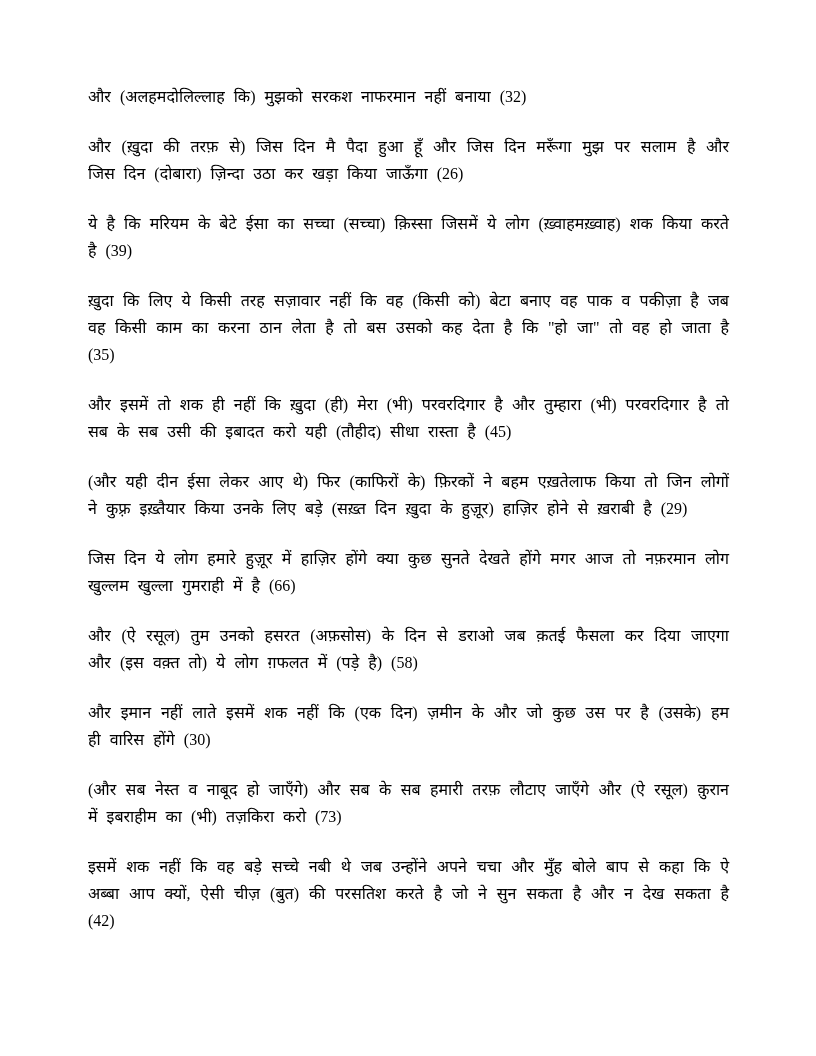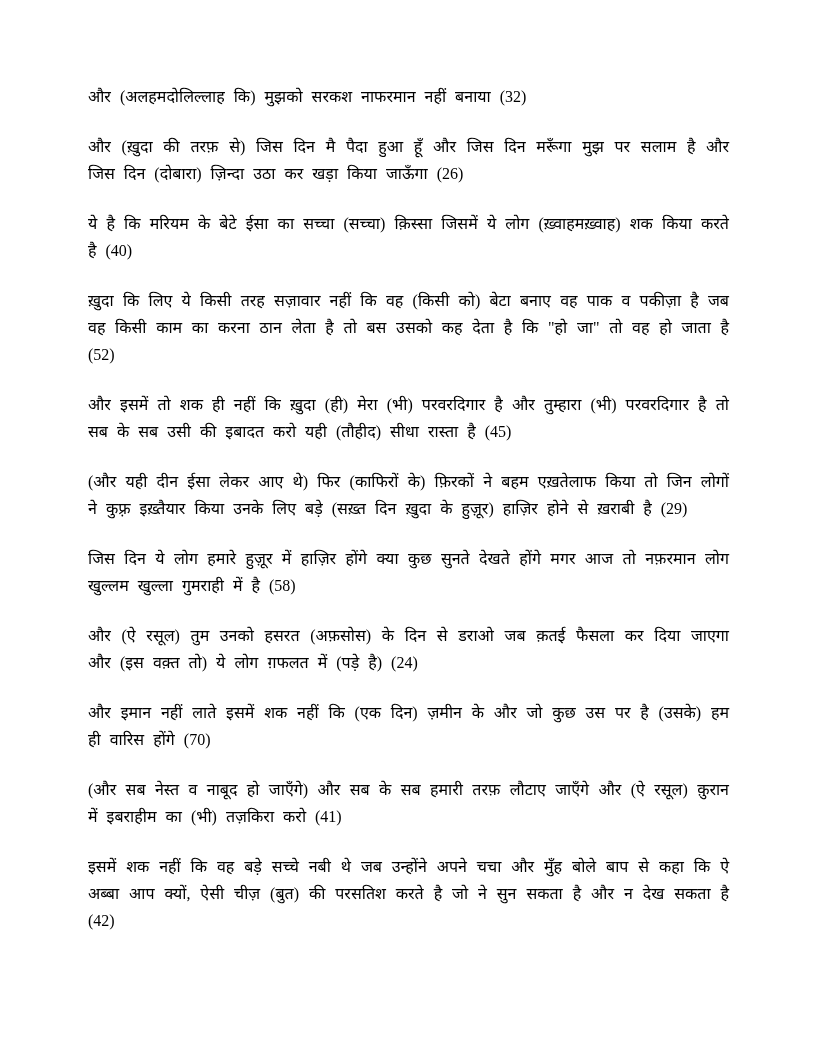--- a/index.html
+++ b/index.html
@@ -33,22 +33,22 @@
   .verse-para:last-child {
     margin-bottom: 0;
   }
 </style>
 </head>
 <body>
 
 <div class="page">
   <p class="verse-para">और (अलहमदोलिल्लाह कि) मुझको सरकश नाफरमान नहीं बनाया (32)</p>
   <p class="verse-para">और (ख़ुदा की तरफ़ से) जिस दिन मै पैदा हुआ हूँ और जिस दिन मरूँगा मुझ पर सलाम है और जिस दिन (दोबारा) ज़िन्दा उठा कर खड़ा किया जाऊँगा (26)</p>
-  <p class="verse-para">ये है कि मरियम के बेटे ईसा का सच्चा (सच्चा) क़िस्सा जिसमें ये लोग (ख़्वाहमख़्वाह) शक किया करते है (40)</p>
-  <p class="verse-para">ख़ुदा कि लिए ये किसी तरह सज़ावार नहीं कि वह (किसी को) बेटा बनाए वह पाक व पकीज़ा है जब वह किसी काम का करना ठान लेता है तो बस उसको कह देता है कि "हो जा" तो वह हो जाता है (52)</p>
+  <p class="verse-para">ये है कि मरियम के बेटे ईसा का सच्चा (सच्चा) क़िस्सा जिसमें ये लोग (ख़्वाहमख़्वाह) शक किया करते है (39)</p>
+  <p class="verse-para">ख़ुदा कि लिए ये किसी तरह सज़ावार नहीं कि वह (किसी को) बेटा बनाए वह पाक व पकीज़ा है जब वह किसी काम का करना ठान लेता है तो बस उसको कह देता है कि "हो जा" तो वह हो जाता है (35)</p>
   <p class="verse-para">और इसमें तो शक ही नहीं कि ख़ुदा (ही) मेरा (भी) परवरदिगार है और तुम्हारा (भी) परवरदिगार है तो सब के सब उसी की इबादत करो यही (तौहीद) सीधा रास्ता है (45)</p>
   <p class="verse-para">(और यही दीन ईसा लेकर आए थे) फिर (काफिरों के) फ़िरकों ने बहम एख़तेलाफ किया तो जिन लोगों ने कुफ़्र इख़्तैयार किया उनके लिए बड़े (सख़्त दिन ख़ुदा के हुज़ूर) हाज़िर होने से ख़राबी है (29)</p>
-  <p class="verse-para">जिस दिन ये लोग हमारे हुज़ूर में हाज़िर होंगे क्या कुछ सुनते देखते होंगे मगर आज तो नफ़रमान लोग खुल्लम खुल्ला गुमराही में है (58)</p>
-  <p class="verse-para">और (ऐ रसूल) तुम उनको हसरत (अफ़सोस) के दिन से डराओ जब क़तई फैसला कर दिया जाएगा और (इस वक़्त तो) ये लोग ग़फलत में (पड़े है) (24)</p>
-  <p class="verse-para">और इमान नहीं लाते इसमें शक नहीं कि (एक दिन) ज़मीन के और जो कुछ उस पर है (उसके) हम ही वारिस होंगे (70)</p>
-  <p class="verse-para">(और सब नेस्त व नाबूद हो जाएँगे) और सब के सब हमारी तरफ़ लौटाए जाएँगे और (ऐ रसूल) क़ुरान में इबराहीम का (भी) तज़किरा करो (41)</p>
+  <p class="verse-para">जिस दिन ये लोग हमारे हुज़ूर में हाज़िर होंगे क्या कुछ सुनते देखते होंगे मगर आज तो नफ़रमान लोग खुल्लम खुल्ला गुमराही में है (66)</p>
+  <p class="verse-para">और (ऐ रसूल) तुम उनको हसरत (अफ़सोस) के दिन से डराओ जब क़तई फैसला कर दिया जाएगा और (इस वक़्त तो) ये लोग ग़फलत में (पड़े है) (58)</p>
+  <p class="verse-para">और इमान नहीं लाते इसमें शक नहीं कि (एक दिन) ज़मीन के और जो कुछ उस पर है (उसके) हम ही वारिस होंगे (30)</p>
+  <p class="verse-para">(और सब नेस्त व नाबूद हो जाएँगे) और सब के सब हमारी तरफ़ लौटाए जाएँगे और (ऐ रसूल) क़ुरान में इबराहीम का (भी) तज़किरा करो (73)</p>
   <p class="verse-para">इसमें शक नहीं कि वह बड़े सच्चे नबी थे जब उन्होंने अपने चचा और मुँह बोले बाप से कहा कि ऐ अब्बा आप क्यों, ऐसी चीज़ (बुत) की परसतिश करते है जो ने सुन सकता है और न देख सकता है (42)</p>
 </div>
 
 </body></html>

